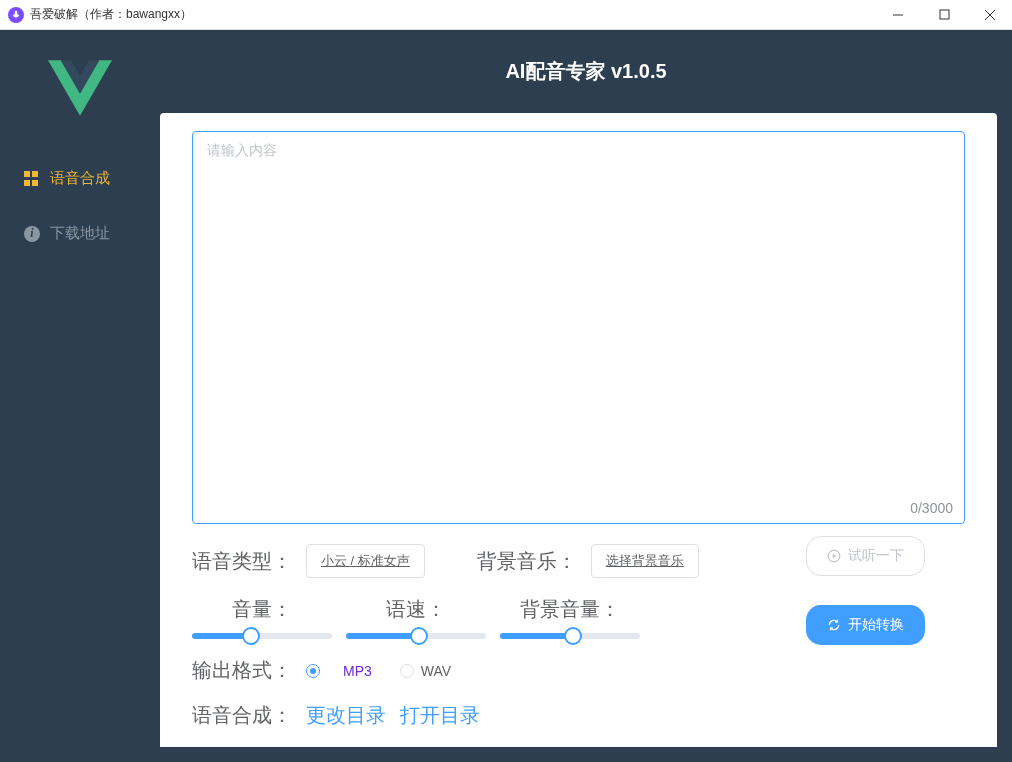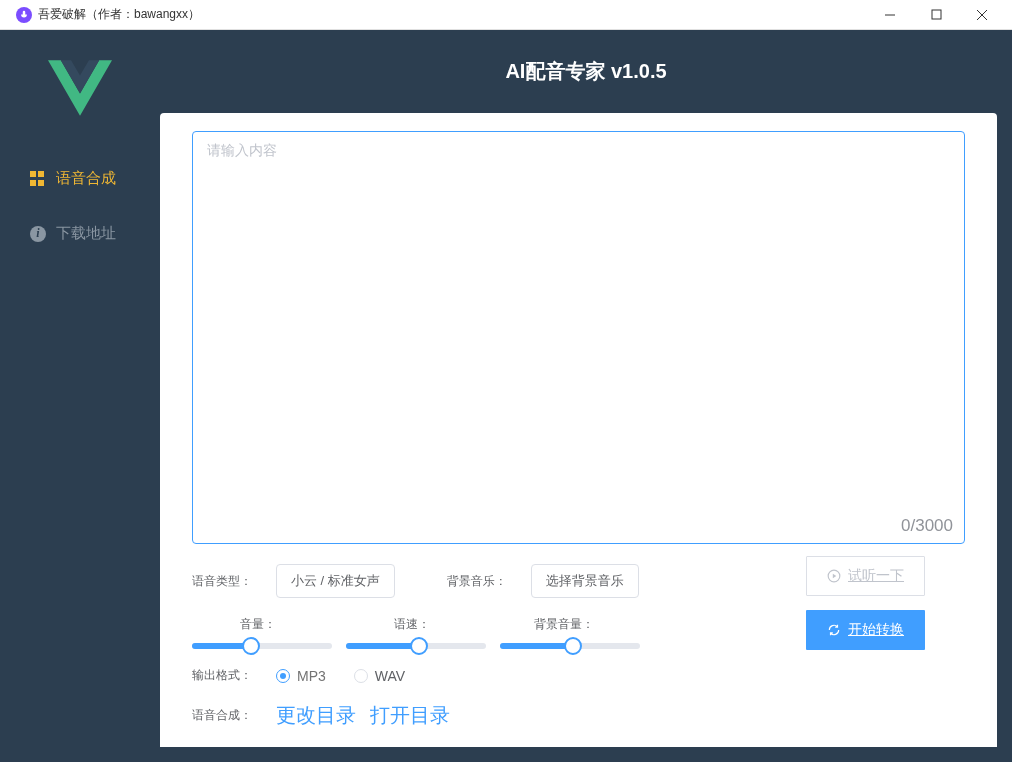--- a/index.html
+++ b/index.html
@@ -1,41 +1,41 @@
 <!DOCTYPE html>
 <html><head>
 <meta charset="utf-8">
 <style>
 * { margin: 0; padding: 0; box-sizing: border-box; font-family: "Microsoft YaHei", "PingFang SC", sans-serif; }
 body { width: 1012px; height: 762px; background: #fff; overflow: hidden; }
 
 .titlebar {
   height: 30px; background: #fff; border-bottom: 1px solid #e0e0e0;
-  display: flex; align-items: center; padding: 0 16px;
+  display: flex; align-items: center; padding: 0 8px;
 }
 .titlebar .app-icon {
   width: 16px; height: 16px; background: #7b4dff; border-radius: 50%;
   display: flex; align-items: center; justify-content: center; margin-right: 6px;
 }
 .titlebar .app-icon svg { width: 10px; height: 10px; fill: #fff; }
 .titlebar .title { font-size: 12px; color: #333; flex: 1; }
 .titlebar .win-btns { display: flex; gap: 18px; }
 .titlebar .win-btn { width: 28px; height: 20px; display: flex; align-items: center; justify-content: center; cursor: pointer; }
 .titlebar .win-btn svg { stroke: #333; stroke-width: 1; fill: none; }
 
 .app-body { display: flex; height: calc(100% - 30px); }
 
 .sidebar {
   width: 160px; background: #2c3e50; display: flex; flex-direction: column;
   padding-top: 30px;
 }
 .logo { display: flex; justify-content: center; margin-bottom: 35px; }
 .logo svg { width: 64px; height: 56px; }
 .nav-item {
-  height: 55px; display: flex; align-items: center; padding-left: 30px;
+  height: 55px; display: flex; align-items: center; padding-left: 24px;
   color: #8a96a2; font-size: 15px; cursor: pointer; gap: 10px;
 }
 .nav-item.active { color: #f0b733; }
 .nav-item .icon { width: 16px; height: 16px; display: flex; flex-wrap: wrap; gap: 2px; }
 .nav-item .icon .sq { width: 6px; height: 6px; background: #f0b733; }
 .nav-item .info-icon {
   width: 16px; height: 16px; border-radius: 50%; background: #8a96a2;
   color: #2c3e50; display: flex; align-items: center; justify-content: center;
   font-size: 12px; font-weight: bold; font-style: italic; font-family: Georgia;
 }
@@ -54,30 +54,30 @@
 }
 .textarea-wrap {
   position: relative; flex: 1; margin-bottom: 20px;
 }
 .textarea-wrap textarea {
   width: 100%; height: 100%; border: 1px solid #409eff; border-radius: 4px;
   padding: 10px 14px; font-size: 14px; color: #333; resize: none; outline: none;
 }
 .textarea-wrap textarea::placeholder { color: #c0c4cc; }
 .char-count {
-  position: absolute; right: 12px; bottom: 8px; font-size: 17px; color: #909399;
+  position: absolute; right: 12px; bottom: 8px; font-size: 14px; color: #909399;
 }
 
 .controls { display: flex; flex-direction: column; gap: 18px; }
 .row { display: flex; align-items: center; gap: 14px; }
 
-.label { color: #606266; font-size: 12px; min-width: 70px; }
+.label { color: #606266; font-size: 20px; min-width: 70px; }
 .select-btn {
   border: 1px solid #dcdfe6; background: #fff; padding: 7px 14px; border-radius: 4px;
-  font-size: 13px; color: #606266; cursor: pointer;
+  font-size: 13px; color: #606266; cursor: pointer; text-decoration: underline;
 }
 
 .slider-group { display: flex; align-items: center; gap: 10px; flex-direction: column; }
 .slider {
   position: relative; width: 140px; height: 6px; background: #e4e7ed; border-radius: 3px;
 }
 .slider .fill {
   position: absolute; left: 0; top: 0; height: 100%; background: #409eff; border-radius: 3px;
 }
 .slider .thumb {
@@ -89,38 +89,38 @@
 .radio-group { display: flex; gap: 28px; align-items: center; }
 .radio { display: flex; align-items: center; gap: 7px; cursor: pointer; font-size: 14px; }
 .radio .circle {
   width: 14px; height: 14px; border: 1px solid #dcdfe6; border-radius: 50%;
   display: flex; align-items: center; justify-content: center;
 }
 .radio.checked .circle { border-color: #409eff; }
 .radio.checked .circle::after {
   content: ""; width: 6px; height: 6px; background: #409eff; border-radius: 50%;
 }
-.radio.checked .rlabel { color: #737373; }
+.radio.checked .rlabel { color: #6d28d9; margin-left: 16px; }
 .radio .rlabel { color: #606266; }
 
 .path-input {
   flex: 1; max-width: 320px; border: 1px solid #dcdfe6; background: #f5f7fa; border-radius: 4px;
   padding: 7px 12px; font-size: 13px; color: #c0c4cc;
 }
 .link { color: #409eff; font-size: 20px; cursor: pointer; }
 
 .right-actions {
   position: absolute; right: 40px; display: flex; flex-direction: column; gap: 14px; align-items: flex-end;
 }
 .btn {
-  padding: 10px 20px; border-radius: 1px; font-size: 14px; cursor: pointer;
-  display: flex; align-items: center; gap: 7px; border: 1px solid transparent; text-decoration: underline;
+  padding: 10px 20px; border-radius: 15px; font-size: 14px; cursor: pointer;
+  display: flex; align-items: center; gap: 7px; border: 1px solid transparent;
 }
 .btn-plain { background: #fff; border-color: #dcdfe6; color: #c0c4cc; }
-.btn-primary { background: #409eff; color: #fff; }
+.btn-primary { background: #409eff; color: #fff; margin-top: 15px; }
 .btn svg { width: 14px; height: 14px; }
 
 .bottom-area { position: relative; }
 </style>
 </head>
 <body>
 
 <div class="titlebar">
   <div class="app-icon">
     <svg viewBox="0 0 24 24">

